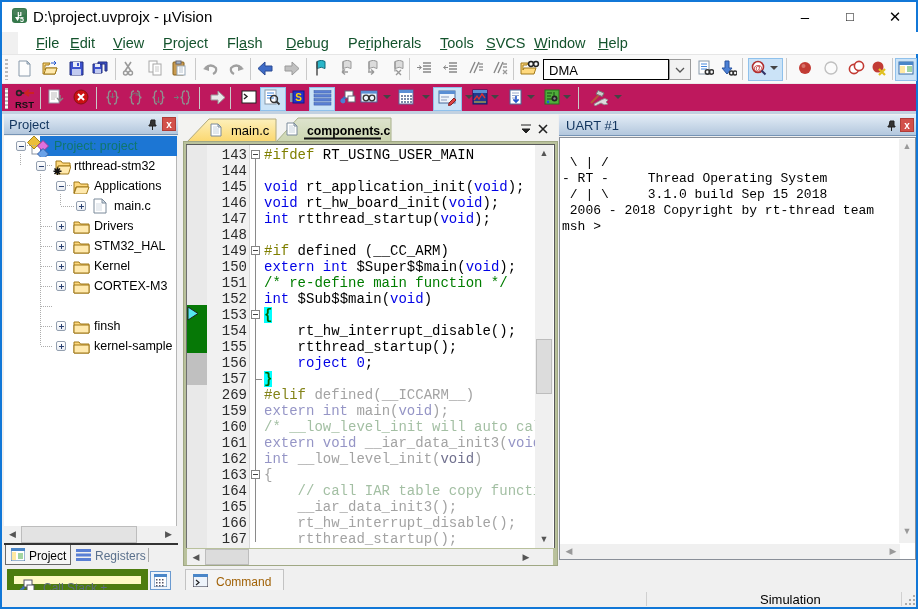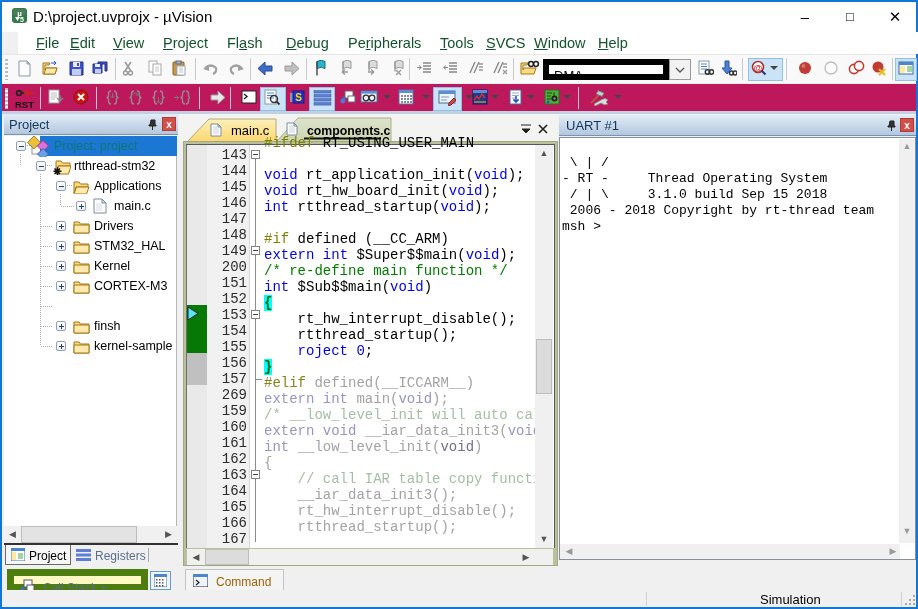--- a/index.html
+++ b/index.html
@@ -183,21 +183,21 @@
         <path d="M11 4 h4 M11 7 h4" stroke="#999" stroke-width="1.4"></path>
         <path d="M11 10 l4 4 M15 10 l-4 4" stroke="#999" stroke-width="1.3"></path>
       </svg>
 <div class="sep" style="left:511px"></div>
 <svg class="ic" style="left:518px;width:20px;height:17px" width="20" height="17">
         <path d="M1 5 v9 h13 l2 -6 h-12 l-1 2 v-5 h4 l1 -2 h-7 z" fill="#ffd97e" stroke="#a07818"></path>
         <circle cx="11" cy="4" r="2.4" fill="none" stroke="#222" stroke-width="1.5"></circle>
         <circle cx="16" cy="4" r="2.4" fill="none" stroke="#222" stroke-width="1.5"></circle>
         <path d="M13 4 h1" stroke="#222"></path>
       </svg>
-<div class="abs" style="left:541px;top:4px;width:126px;height:21px;background:#fff;border:6px solid #000000;font-size:13px;padding:3px 0 0 5px">DMA</div>
+<div class="abs" style="left:541px;top:4px;width:126px;height:21px;background:#fff;border:1px solid #000000;font-size:13px;padding:3px 0 0 5px">DMA</div>
 <div class="abs" style="left:667px;top:4px;width:22px;height:21px;background:#f2f2f2;border:1px solid #9a9a9a"><svg width="20" height="19">
           <path d="M6 8 l4 4 l4 -4" fill="none" stroke="#555" stroke-width="1.3"></path>
         </svg></div>
 <svg class="ic" style="left:695px">
         <rect x="2" y="1" width="10" height="13" fill="#fff" stroke="#8899aa"></rect>
         <path d="M4 4 h6 M4 6.5 h6 M4 9 h6" stroke="#4488dd"></path>
         <circle cx="10.5" cy="12" r="2.2" fill="none" stroke="#333" stroke-width="1.5"></circle>
         <circle cx="14.5" cy="12" r="2.2" fill="none" stroke="#333" stroke-width="1.5"></circle>
         <path d="M12.5 12 h.5" stroke="#333"></path>
       </svg>
@@ -587,21 +587,21 @@
     </svg>
 <div class="abs" style="left:184px;top:143px;width:1px;height:403px;background:#6f6f6f"></div>
 <div class="abs" style="left:189px;top:143px;width:56px;height:403px">
       <div class="ln" style="left:0;top:2px">143</div>
       <div class="ln" style="left:0;top:18px">144</div>
       <div class="ln" style="left:0;top:34px">145</div>
       <div class="ln" style="left:0;top:50px">146</div>
       <div class="ln" style="left:0;top:66px">147</div>
       <div class="ln" style="left:0;top:82px">148</div>
       <div class="ln" style="left:0;top:98px">149</div>
-      <div class="ln" style="left:0;top:114px">200</div>
+      <div class="ln" style="left:0;top:114px">150</div>
       <div class="ln" style="left:0;top:130px">151</div>
       <div class="ln" style="left:0;top:146px">152</div>
       <div class="ln" style="left:0;top:162px">153</div>
       <div class="ln" style="left:0;top:178px">154</div>
       <div class="ln" style="left:0;top:194px">155</div>
       <div class="ln" style="left:0;top:210px">156</div>
       <div class="ln" style="left:0;top:226px">157</div>
       <div class="ln" style="left:0;top:242px">269</div>
       <div class="ln" style="left:0;top:258px">159</div>
       <div class="ln" style="left:0;top:274px">160</div>
@@ -620,21 +620,21 @@
 <div class="fbox" style="top:244px">
       <i></i>
     </div>
 <div class="fbox" style="top:308px">
       <i></i>
     </div>
 <div class="fbox" style="top:468px">
       <i></i>
     </div>
 <div class="abs" style="left:253px;top:377px;width:7px;height:1px;background:#8a8a8a"></div>
-<div class="abs" style="left:248px;top:131px;width:285px;height:403px;overflow:hidden">
+<div class="abs" style="left:248px;top:143px;width:285px;height:403px;overflow:hidden">
       <div class="cl" style="left:14px;top:2px"><span class="d">#ifdef</span> RT_USING_USER_MAIN</div>
       <div class="cl" style="left:14px;top:34px"><span class="k">void</span> rt_application_init(<span class="k">void</span>);</div>
       <div class="cl" style="left:14px;top:50px"><span class="k">void</span> rt_hw_board_init(<span class="k">void</span>);</div>
       <div class="cl" style="left:14px;top:66px"><span class="k">int</span> rtthread_startup(<span class="k">void</span>);</div>
       <div class="cl" style="left:14px;top:98px"><span class="d">#if</span> defined (__CC_ARM)</div>
       <div class="cl" style="left:14px;top:114px"><span class="k">extern</span> <span class="k">int</span> $Super$$main(<span class="k">void</span>);</div>
       <div class="cl" style="left:14px;top:130px"><span class="c">/* re-define main function */</span></div>
       <div class="cl" style="left:14px;top:146px"><span class="k">int</span> $Sub$$main(<span class="k">void</span>)</div>
       <div class="cl" style="left:14px;top:162px"><span class="brc">{</span></div>
       <div class="cl" style="left:14px;top:178px">    rt_hw_interrupt_disable();</div>

